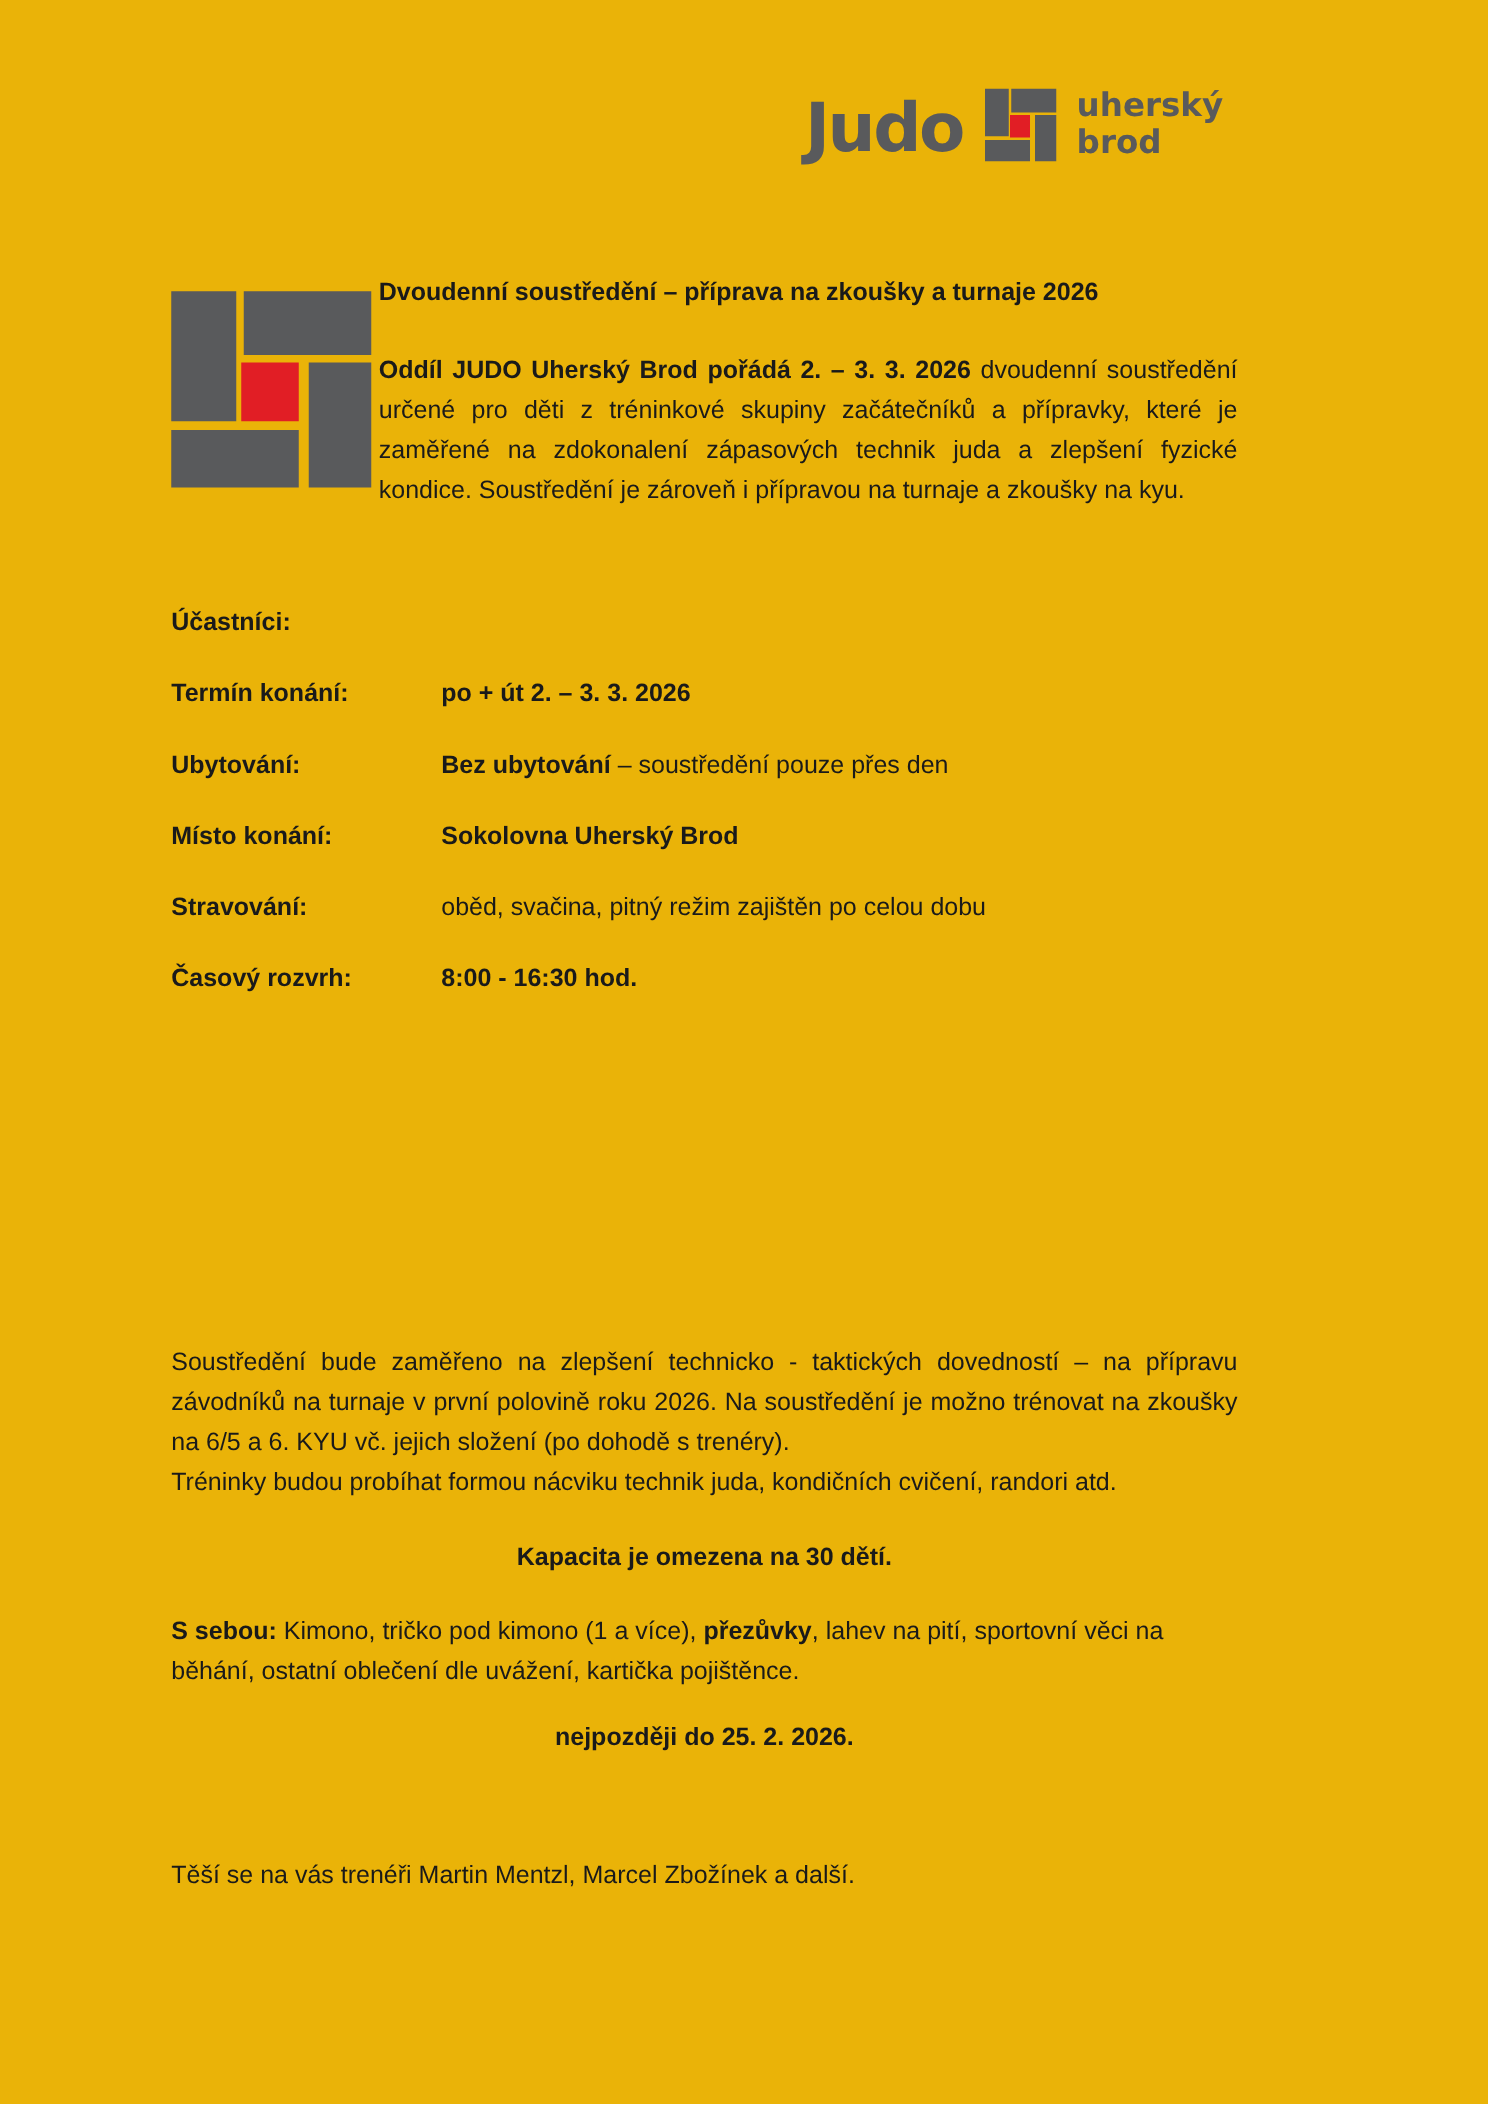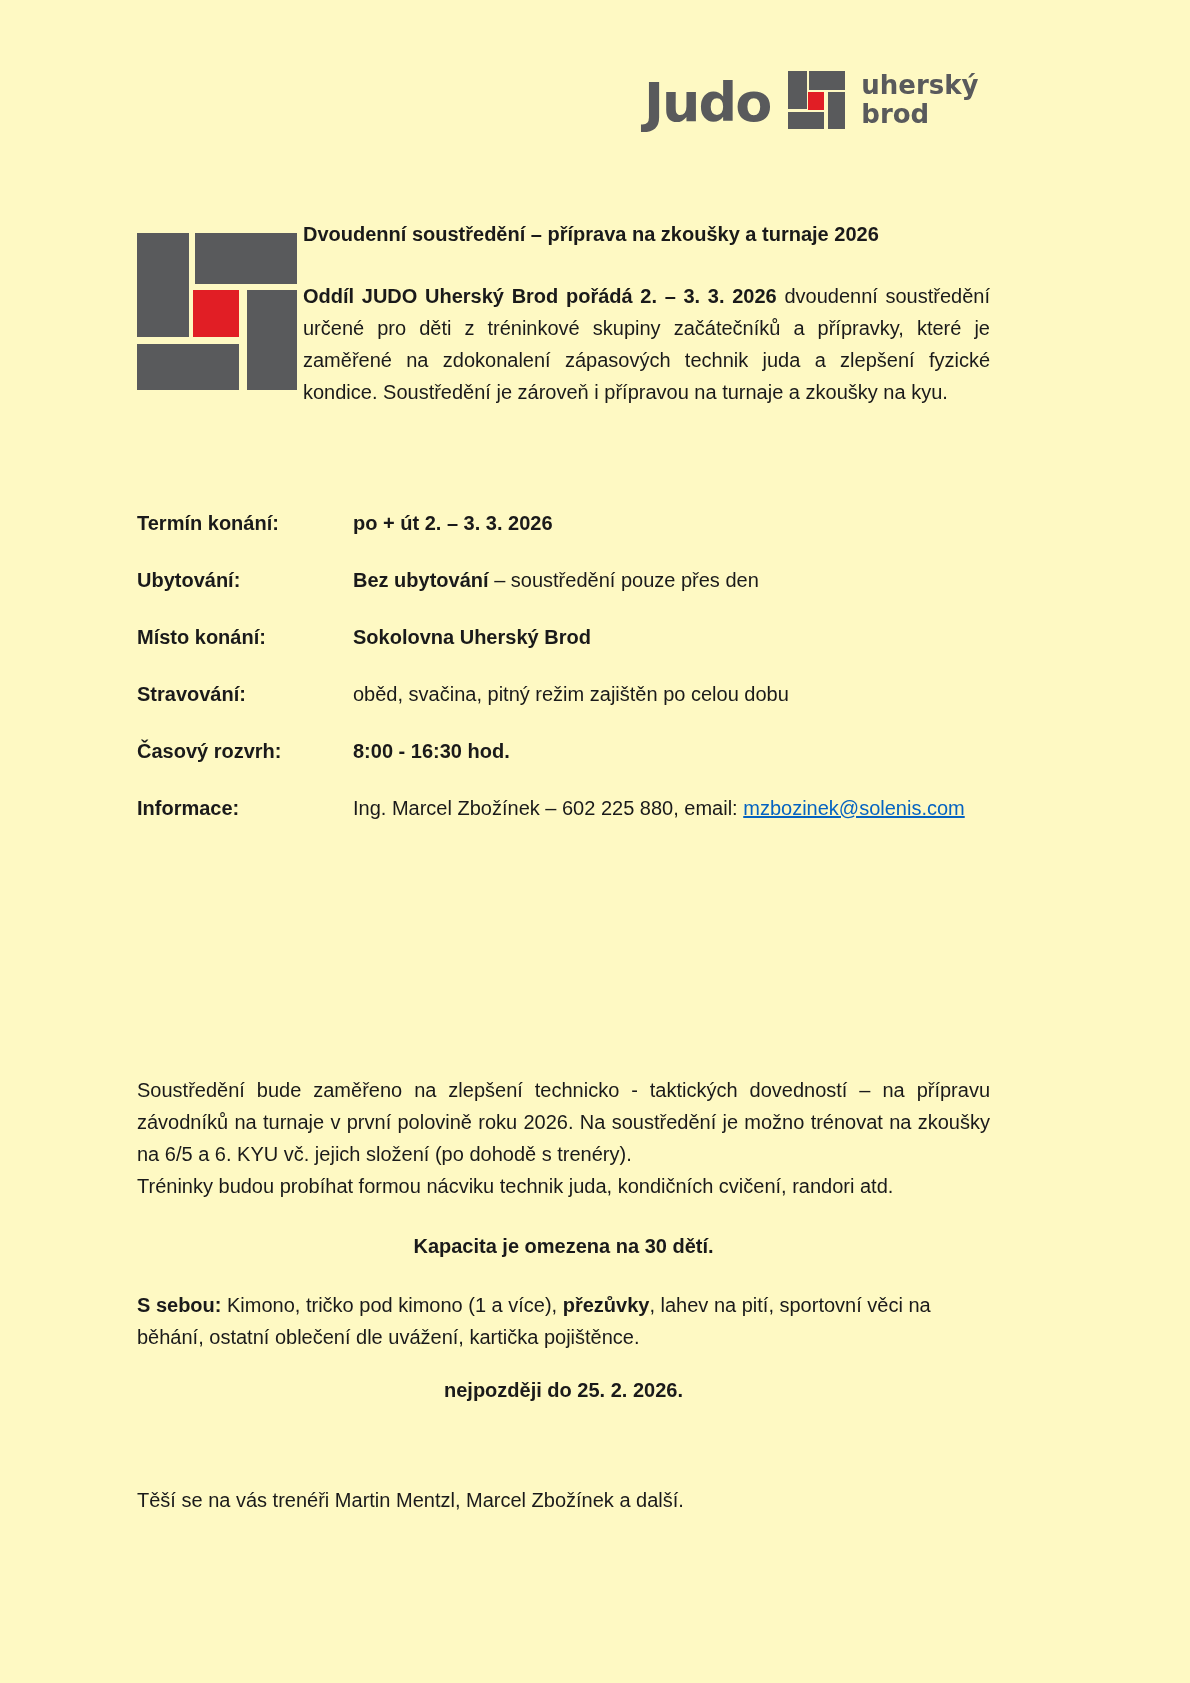--- a/index.html
+++ b/index.html
@@ -1,20 +1,20 @@
 <!DOCTYPE html>
 <html lang="cs"><head>
 <meta charset="utf-8">
 <style>
   * { margin:0; padding:0; box-sizing:border-box; }
   html,body { background:#ffffff; }
   .page {
     position:relative;
     width:1190px; height:1683px;
-    background:#fef9c3;
+    background:#eab308;
     font-family:"Liberation Sans", sans-serif;
     color:#1a1a1a;
     font-size:20px;
     overflow:hidden;
   }
 
   
   .mark { position:relative; display:block; }
   .mark i { position:absolute; display:block; background:#595a5c; }
   .mark .m-left   { left:0;     top:0;     width:32.5%; height:66%; }
@@ -95,20 +95,21 @@
     </span>
     <div class="intro-text">
       <h1>Dvoudenní soustředění – příprava na zkoušky a turnaje 2026</h1>
       <p class="justify"><span class="bold">Oddíl JUDO Uherský Brod pořádá 2. – 3. 3. 2026</span><span> dvoudenní soustředění určené pro děti z tréninkové skupiny začátečníků a přípravky, které je zaměřené na zdokonalení zápasových technik juda a zlepšení fyzické kondice. Soustředění je zároveň i přípravou na turnaje a zkoušky na kyu.</span></p>
     </div>
   </div>
 
   <div class="details">
 
     <div class="row">
+      <span class="lbl">Účastníci:</span>
     </div>
 
     <div class="row">
       <span class="lbl">Termín konání:</span>
       <span class="val bold">po + út 2. – 3. 3. 2026</span>
     </div>
 
     <div class="row">
       <span class="lbl">Ubytování:</span>
       <span class="val"><span class="bold">Bez ubytování</span><span> – soustředění pouze přes den</span></span>
@@ -123,24 +124,20 @@
       <span class="lbl">Stravování:</span>
       <span class="val">oběd, svačina, pitný režim zajištěn po celou dobu</span>
     </div>
 
 
     <div class="row">
       <span class="lbl">Časový rozvrh:</span>
       <span class="val bold">8:00 - 16:30 hod.</span>
     </div>
 
-    <div class="row">
-      <span class="lbl">Informace:</span>
-      <span class="val"><span>Ing. Marcel Zbožínek – 602 225 880, email: </span><a class="link">mzbozinek@solenis.com</a></span>
-    </div>
 
   </div>
 
   <div class="para2">
     <p class="justify">Soustředění bude zaměřeno na zlepšení technicko - taktických dovedností – na přípravu závodníků na turnaje v první polovině roku 2026. Na soustředění je možno trénovat na zkoušky na 6/5 a 6. KYU vč. jejich složení (po dohodě s trenéry).</p>
     <p>Tréninky budou probíhat formou nácviku technik juda, kondičních cvičení, randori atd.</p>
   </div>
 
   <p class="capacity">Kapacita je omezena na 30 dětí.</p>
 

